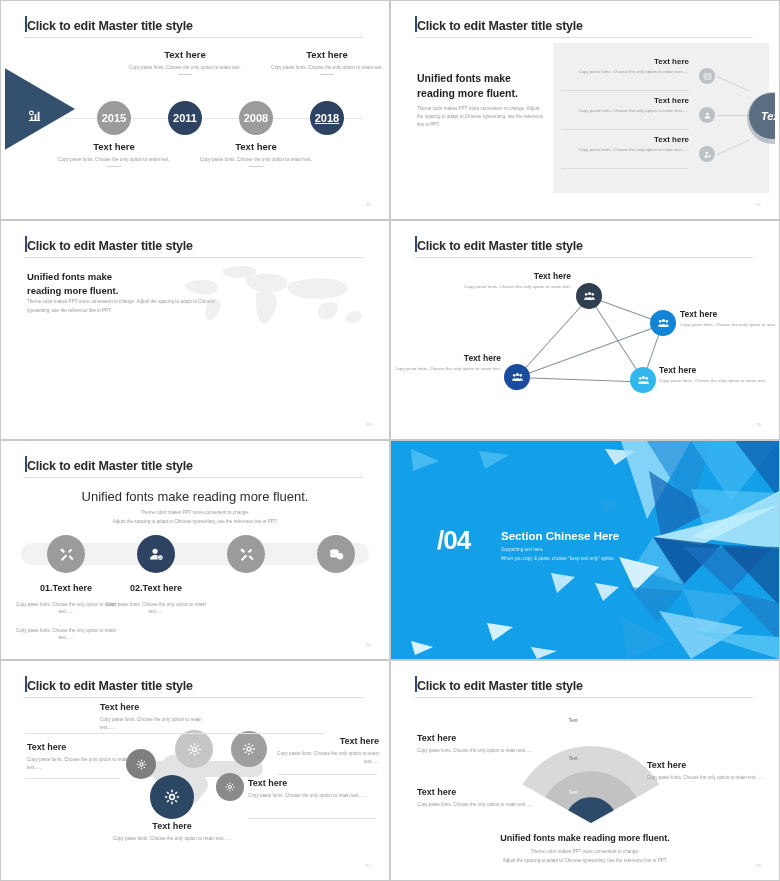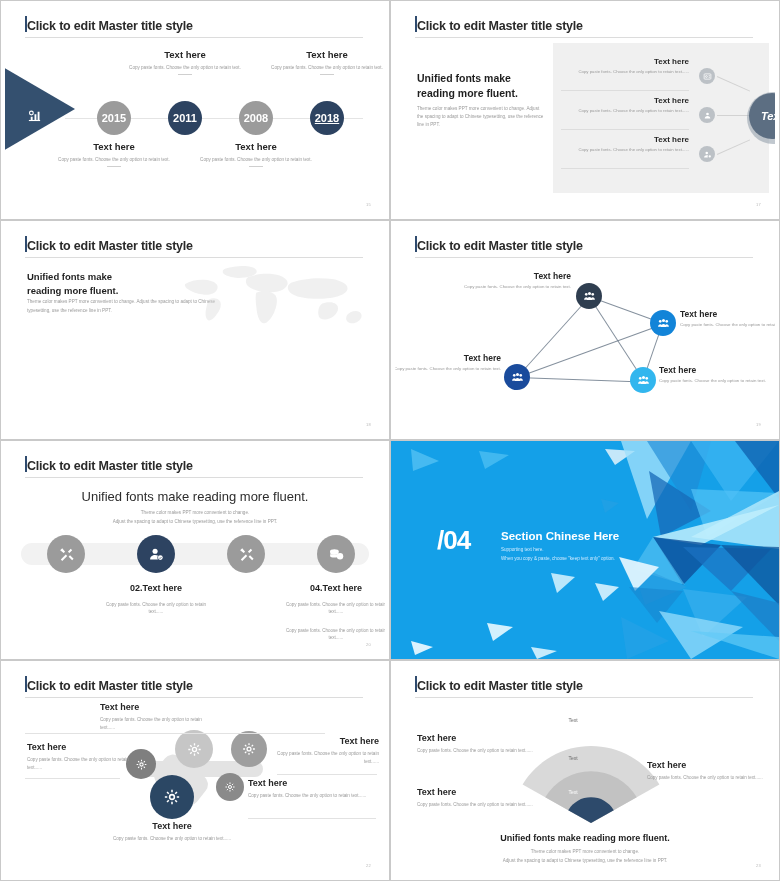--- a/index.html
+++ b/index.html
@@ -401,29 +401,29 @@
       </div>
       <div class="s5-node" style="left:312px; background:#9b9b9b;">
         <svg width="17" height="17" viewBox="0 0 24 24" fill="#fff">
             <ellipse cx="9" cy="7" rx="6" ry="2.4"></ellipse>
             <path d="M3 7v3c0 1.3 2.7 2.4 6 2.4s6-1.1 6-2.4V7"></path>
             <path d="M3 11.5V14c0 1.3 2.7 2.4 6 2.4s6-1.1 6-2.4v-2.5"></path>
             <circle cx="17" cy="14.5" r="4.5"></circle>
           </svg>
       </div>
 
+      <div class="s5-col" style="left:6px;">
+        <div class="cap">01.Text here</div>
+        <div class="bd">Copy paste fonts. Choose the only option to retain text......</div>
+        <div class="bd" style="margin-top:12px;">Copy paste fonts. Choose the only option to retain text......</div>
+      </div>
       <div class="s5-col" style="left:96px;">
         <div class="cap">02.Text here</div>
         <div class="bd">Copy paste fonts. Choose the only option to retain text......</div>
         <div class="bd" style="margin-top:12px;"></div>
-      </div>
-      <div class="s5-col" style="left:276px;">
-        <div class="cap">04.Text here</div>
-        <div class="bd">Copy paste fonts. Choose the only option to retain text......</div>
-        <div class="bd" style="margin-top:12px;">Copy paste fonts. Choose the only option to retain text......</div>
       </div>
 
       <div class="pagenum">20</div>
     </div>
   </div>
 
   <div class="slide s6">
     <div class="inner" style="inset:0; background:#14a0e8;">
       <svg width="100%" height="100%" viewBox="0 0 388 218" preserveAspectRatio="none" style="position:absolute; inset:0;">
         <rect width="388" height="218" fill="#14a0e8"></rect>

